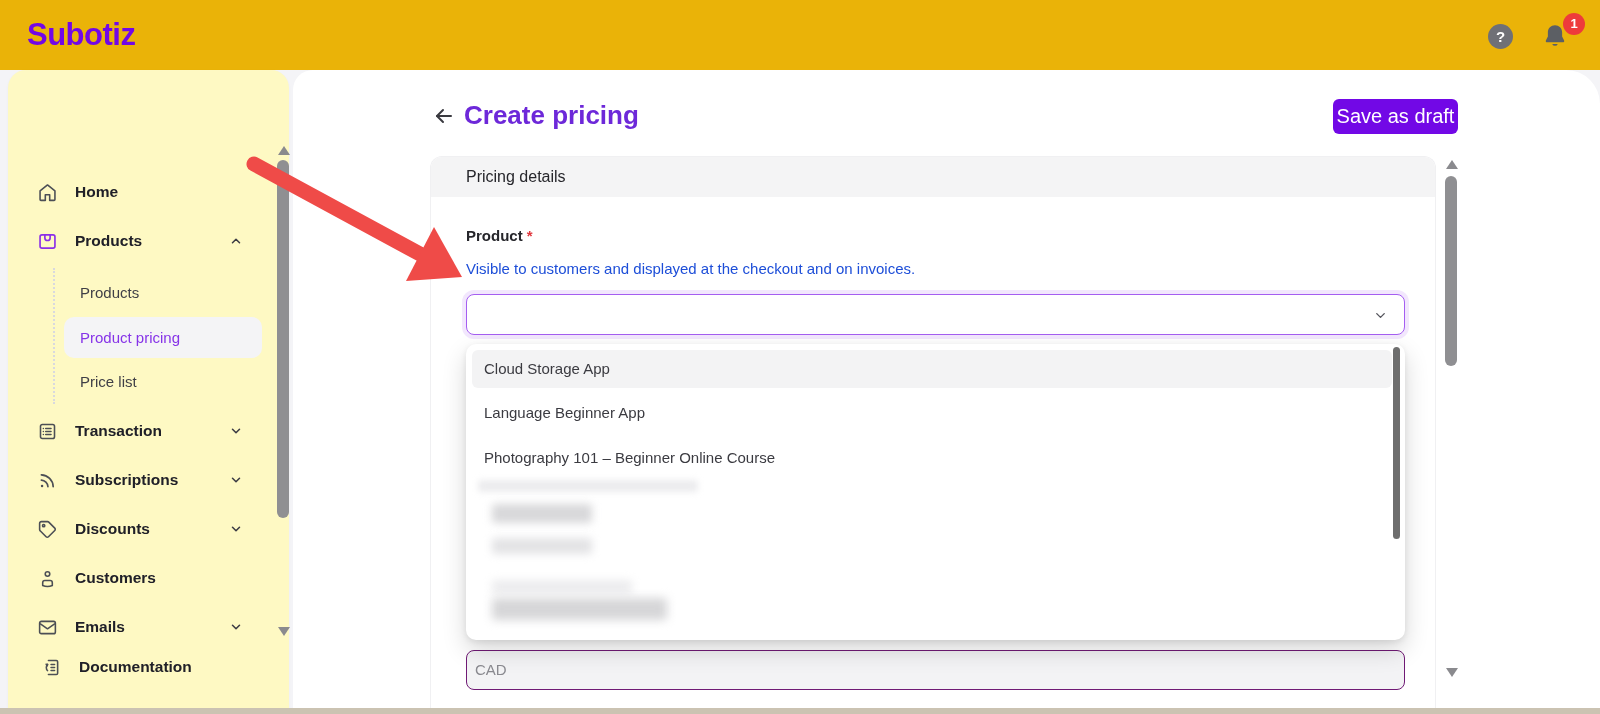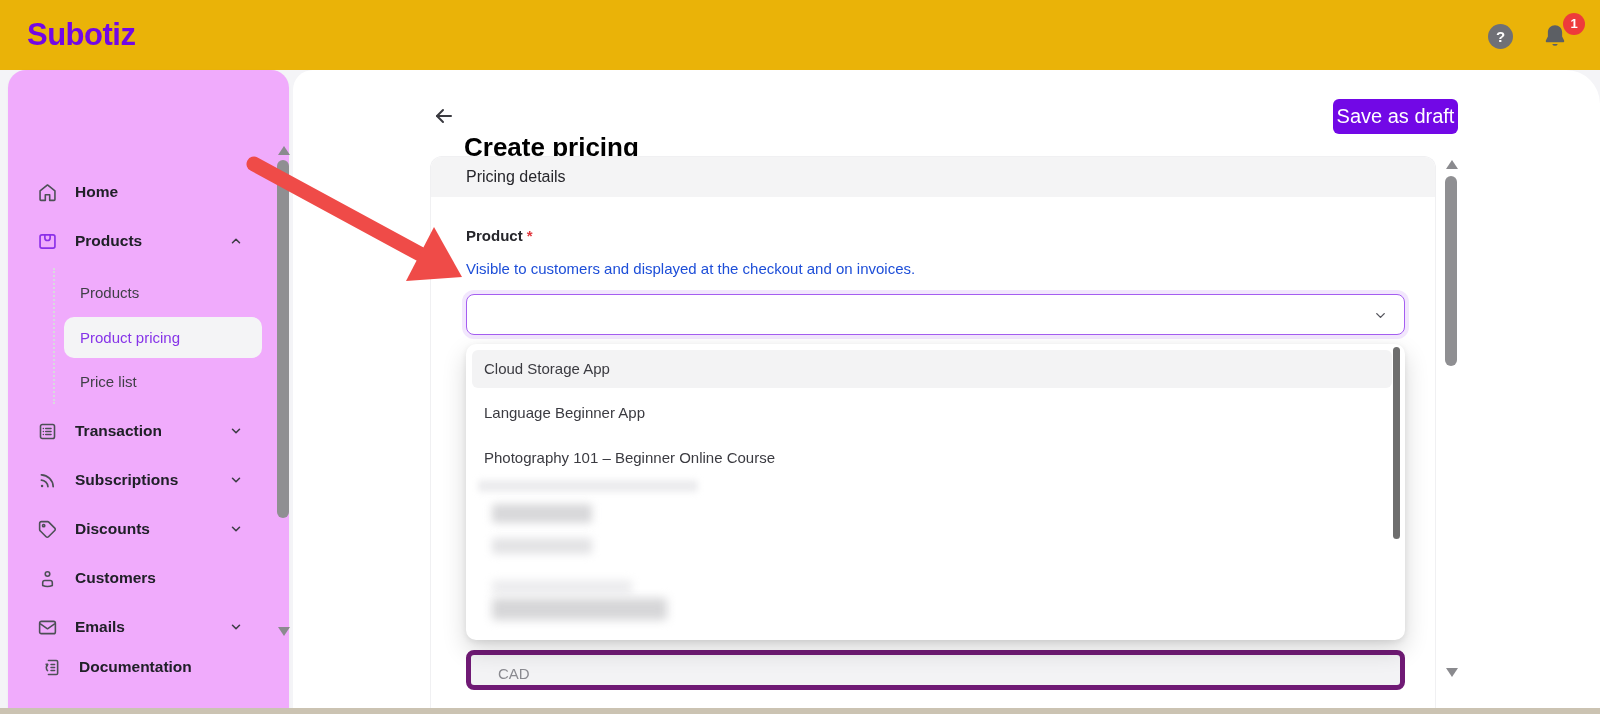--- a/index.html
+++ b/index.html
@@ -16,21 +16,21 @@
   .topbar { position:absolute; left:0; top:0; width:1600px; height:70px; background:#eab308; }
   .logo { position:absolute; left:27px; top:17px; font-size:31px; font-weight:800; letter-spacing:-0.5px; color:#7208e6; }
   .help-btn { position:absolute; left:1488px; top:24px; width:25px; height:25px; border-radius:50%;
     background:#6f7076; color:#fff; font-size:15px; font-weight:700; text-align:center; line-height:25px; cursor:pointer; }
   .bell-wrap { position:absolute; left:1540px; top:22px; width:30px; height:30px; cursor:pointer; }
   .badge { position:absolute; left:1563px; top:13px; width:22px; height:22px; border-radius:50%;
     background:#ee3b3b; color:#fff; font-size:13px; font-weight:700; text-align:center; line-height:22px; }
 
   
   .sidebar-panel { position:absolute; left:8px; top:70px; width:281px; height:638px;
-    background:#f0abfc; border-radius:18px 18px 0 0; box-shadow:0 1px 3px rgba(0,0,0,.04); }
+    background:#fef9c3; border-radius:18px 18px 0 0; box-shadow:0 1px 3px rgba(0,0,0,.04); }
   .main-panel { position:absolute; left:293px; top:70px; width:1307px; height:638px;
     background:#ffffff; border-radius:20px 34px 0 0; }
   .bottom-strip { position:absolute; left:0; top:708px; width:1600px; height:6px; background:#cbc3b2; }
 
   
   .nav-item { position:absolute; left:0; width:281px; height:30px; display:flex; align-items:center;
     padding-left:28px; padding-right:46px; gap:17px; cursor:pointer; }
   .nav-item .lbl { font-size:15.5px; font-weight:600; color:#202028; white-space:nowrap; }
   .nav-icon { width:22px; height:22px; display:flex; align-items:center; justify-content:center; color:#4c4f55; flex:0 0 auto; }
   .nav-icon.purple { color:#8b2fe8; }
@@ -43,21 +43,21 @@
   .dotline { position:absolute; left:45px; top:198px; height:136px; width:0; border-left:2px dotted #d9d9de; }
   .side-divider { position:absolute; left:0; top:641px; width:281px; height:1px; background:#eaeaec; }
 
   
   .sb-thumb { position:absolute; background:#8f8f92; border-radius:6px; }
   .tri-up { width:0; height:0; border-left:6px solid transparent; border-right:6px solid transparent; border-bottom:9px solid #8a8a8e; position:absolute; }
   .tri-down { width:0; height:0; border-left:6px solid transparent; border-right:6px solid transparent; border-top:9px solid #8a8a8e; position:absolute; }
 
   
   .back-btn { position:absolute; left:432px; top:104px; width:24px; height:24px; color:#3a3a40; cursor:pointer; }
-  .page-title { position:absolute; left:464px; top:100px; font-size:26px; font-weight:700; color:#000000;margin-top:32px; }
+  .page-title { position:absolute; left:464px; top:100px; font-size:26px; font-weight:700; color:#6d28d9; }
   .save-btn { position:absolute; left:1333px; top:99px; width:125px; height:35px; background:#7208e6; color:#fff;
     border:none; border-radius:6px; font-size:20px; font-family:inherit; cursor:pointer; }
   .card { position:absolute; left:430px; top:156px; width:1006px; height:552px; background:#fff;
     border:1px solid #f0f0f2; border-bottom:none; border-radius:12px 12px 0 0; }
   .card-band { position:absolute; left:0; top:0; width:1004px; height:40px; background:#f4f4f5; border-radius:11px 11px 0 0; }
   .card-band .band-lbl { position:absolute; left:35px; top:0; line-height:40px; font-size:16px; font-weight:400; color:#26262b; }
   .field-label { position:absolute; left:466px; top:227px; font-size:15px; font-weight:700; color:#26262b; }
   .req { color:#e0383e; font-weight:700; }
   .helper { position:absolute; left:466px; top:260px; font-size:15px; color:#1d4ed8; }
   .select-box { position:absolute; left:466px; top:294px; width:939px; height:41px; background:#fff;
@@ -66,21 +66,21 @@
 
   .dropdown { position:absolute; left:466px; top:344px; width:939px; height:296px; background:#fff;
     border-radius:10px; box-shadow:0 10px 24px rgba(0,0,0,.16), 0 2px 6px rgba(0,0,0,.08); z-index:6; }
   .opt { position:absolute; left:6px; width:920px; height:38px; line-height:38px; padding-left:12px;
     font-size:15px; color:#3b3b41; border-radius:6px; cursor:pointer; white-space:nowrap; }
   .opt.hl { background:#f3f3f4; }
   .redacted { position:absolute; border-radius:3px; }
   .dd-scroll-thumb { position:absolute; right:5px; top:3px; width:7px; height:192px; background:#6e6e6e; border-radius:4px; }
 
   .cad-input { position:absolute; left:466px; top:650px; width:939px; height:40px; background:#f3f3f5;
-    border:5px solid #701a75; border-radius:8px; line-height:38px; padding-left:27px; font-size:15px; color:#8a8a90; z-index:2; }
+    border:1px solid #701a75; border-radius:8px; line-height:38px; padding-left:8px; font-size:15px; color:#8a8a90; z-index:2; }
 
   .red-arrow { position:absolute; left:240px; top:150px; z-index:20; pointer-events:none; }
 </style>
 </head>
 <body>
 
 <div class="topbar">
   <div class="logo">Subotiz</div>
   <div class="help-btn">?</div>
   <div class="bell-wrap">

